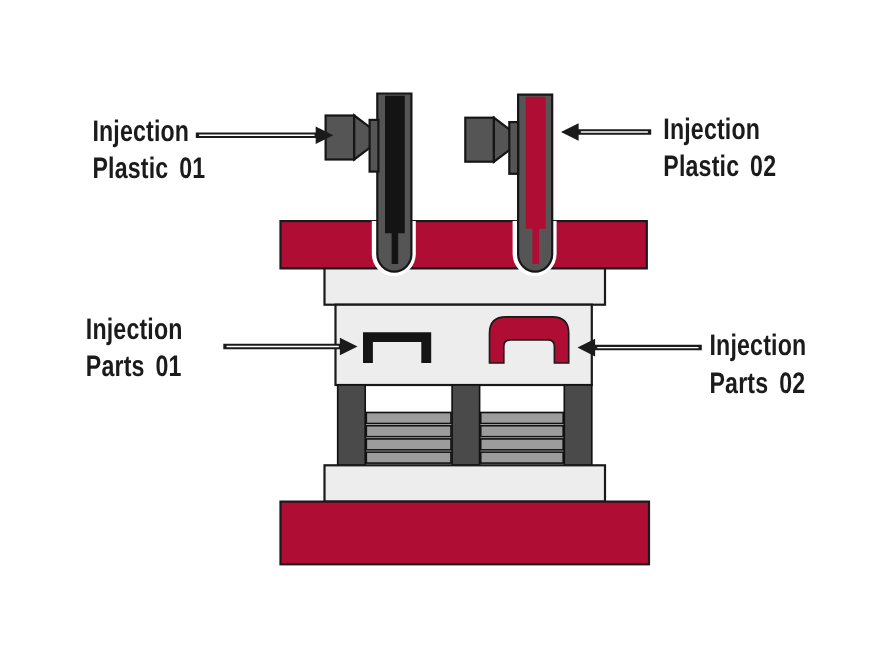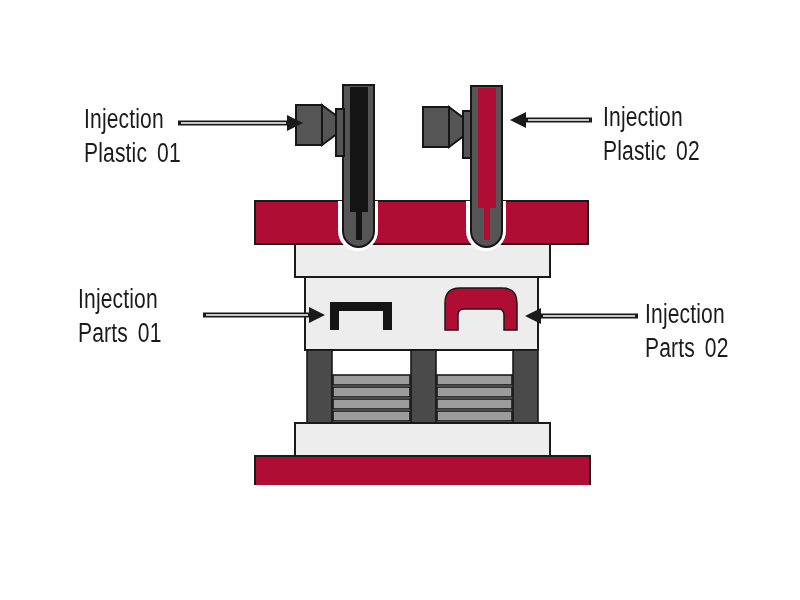--- a/index.html
+++ b/index.html
@@ -1,18 +1,18 @@
 <!DOCTYPE html>
 <html style="--crimson: #b00d35; --dark_gray: #4a4a4a; --nozzle_gray: #555555; --spring_gray: #9c9c9c; --plate_light: #ededed; --outline: #1a1a1a; --plastic_black: #141414; --halo_white: #ffffff; --background: #ffffff;"><head>
 <meta charset="utf-8">
 <style>
   html,body{margin:0;padding:0;background:#fff;}
   .stage{
-    position:relative;width:800px;height:485px;background:var(--background,#fff);
-    overflow:hidden;font-family:"Liberation Sans",sans-serif;
+    position:relative;width:800px;height:600px;background:var(--background,#fff);
+    overflow:hidden;font-family:"Liberation Sans",sans-serif;font-weight:bold;
   }
   .stage svg{position:absolute;left:0;top:0;}
   .diagram-label{
     position:absolute;color:#1b1b1b;font-size:27px;line-height:34px;
     letter-spacing:.2px;word-spacing:5px;white-space:nowrap;
     transform:scaleX(.78);transform-origin:left top;
   }
   .diagram-label span{display:block;}
 </style>
 </head>

